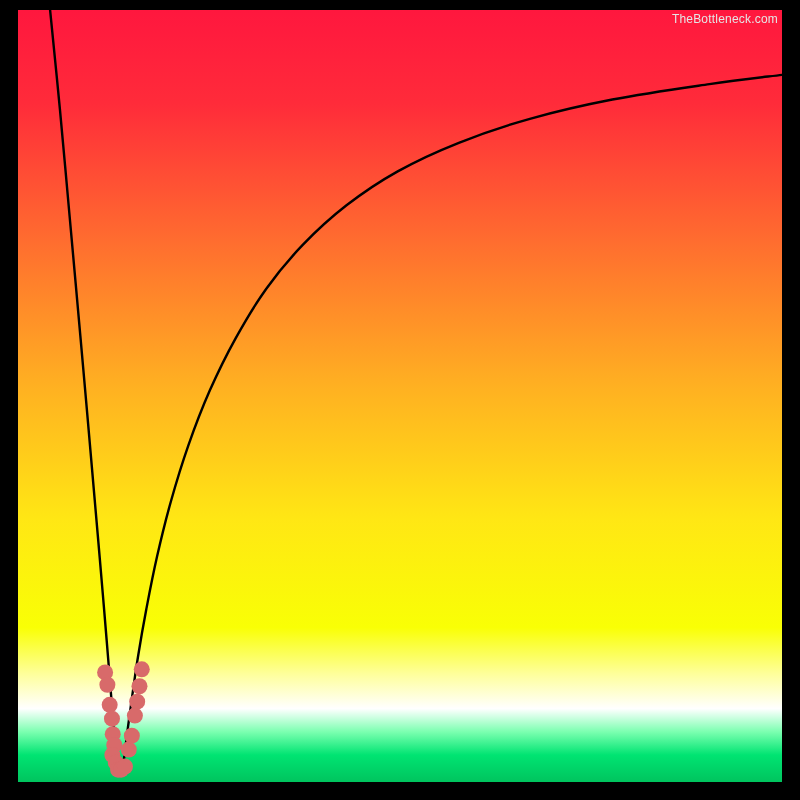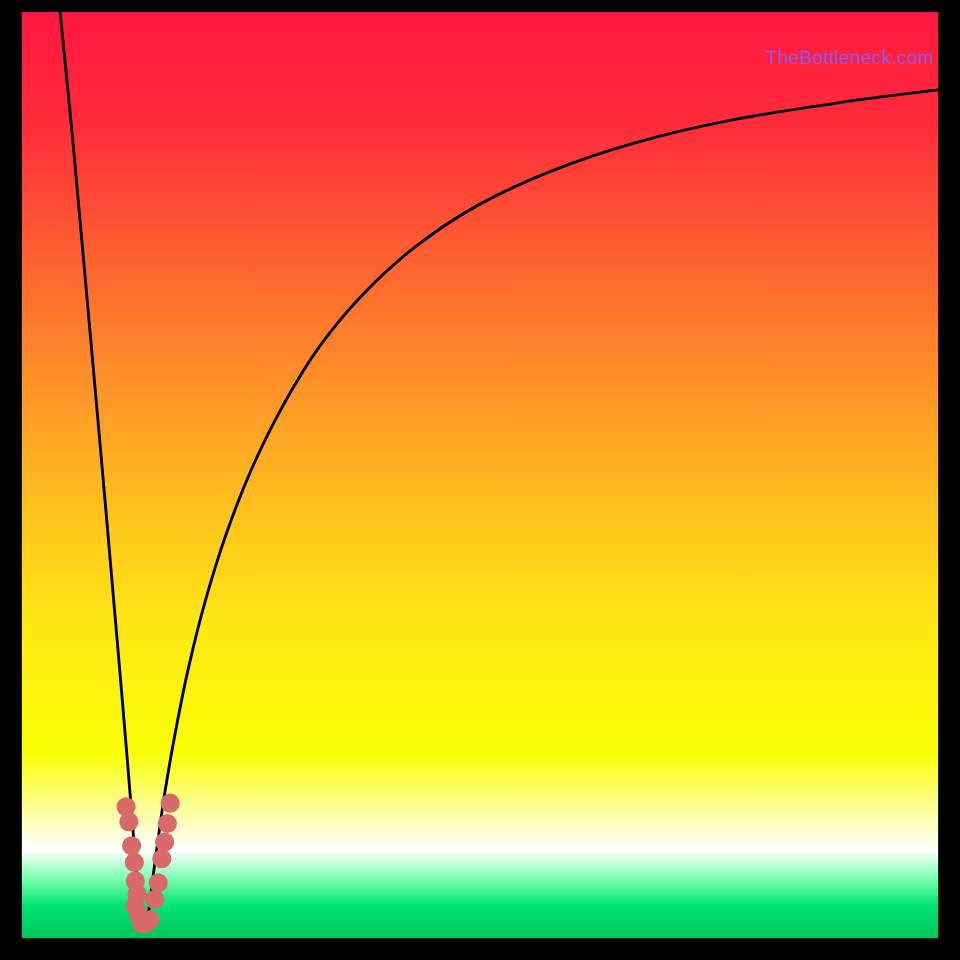--- a/index.html
+++ b/index.html
@@ -16,25 +16,24 @@
     top: 10px;
     width: 764px;
     height: 772px;
     background: #000;
   }
   .watermark {
     position: absolute;
     top: 12px;
     right: 22px;
     font-family: Arial, Helvetica, sans-serif;
-    font-size: 16px;
-    color: #8b5cf6;
+    font-size: 12px;
+    color: #e5e5e5;
     letter-spacing: 0.2px;
     font-weight: 500;
-    margin-top: 28px;
   }
   svg {
     display: block;
   }
 </style>
 </head>
 <body>
 
 <div class="frame">
   <svg id="chart-svg" width="764" height="772" viewBox="0 0 764 772">

